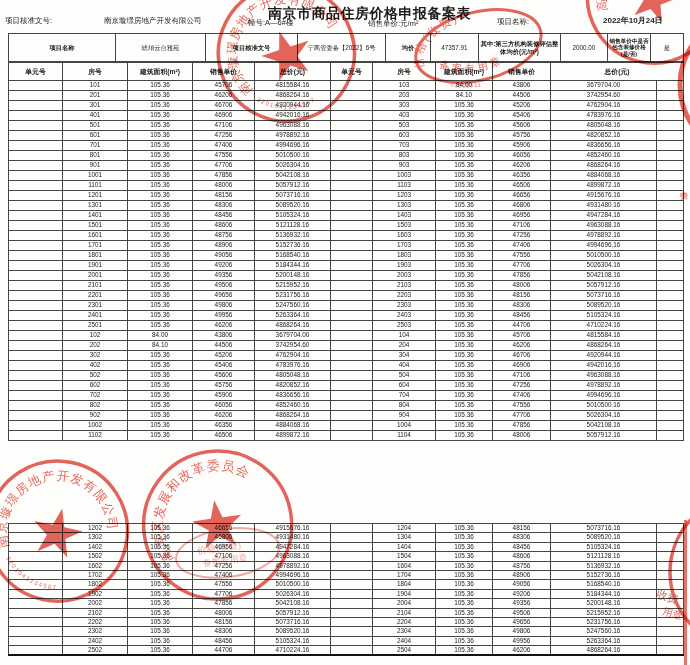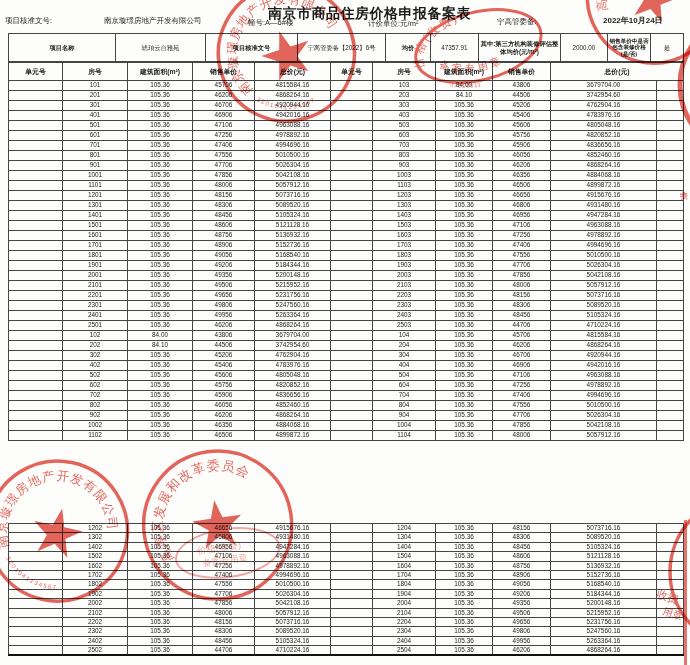--- a/index.html
+++ b/index.html
@@ -28,22 +28,22 @@
 </style>
 </head>
 <body>
 
 <div class="page">
 
   <span class="abs lbl" style="left:5px;top:16px;">项目核准文号:</span>
   <span class="abs lbl" style="left:104px;top:16px;">南京璇璟房地产开发有限公司</span>
   <span class="abs lbl" style="left:248px;top:18px;">幢号:A—6#楼</span>
   <span class="abs title" style="left:268px;top:5px;">南京市商品住房价格申报备案表</span>
-  <span class="abs lbl" style="left:368px;top:19px;">计价单位:元/m²</span>
-  <span class="abs lbl" style="left:497px;top:17px;">宁高管委备:</span>
+  <span class="abs lbl" style="left:368px;top:19px;">销售单价:元/m²</span>
+  <span class="abs lbl" style="left:497px;top:17px;">项目名称:</span>
   <span class="abs date" style="left:557px;top:15px;">2022年10月24日</span>
 
   <table class="ta">
     <colgroup>
       <col style="width:107px">
         <col style="width:90px">
         <col style="width:92px">
         <col style="width:88px">
       <col style="width:45px">
         <col style="width:48px">

